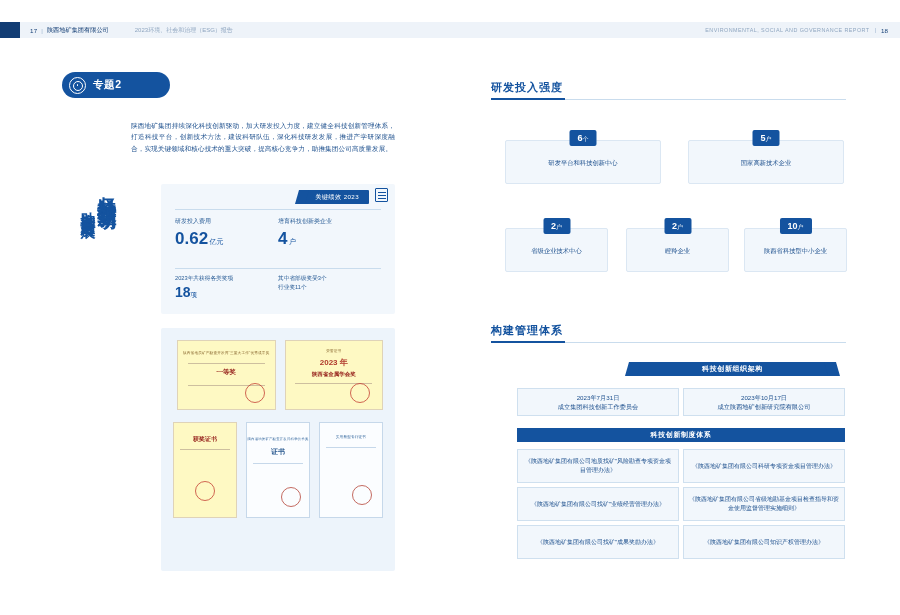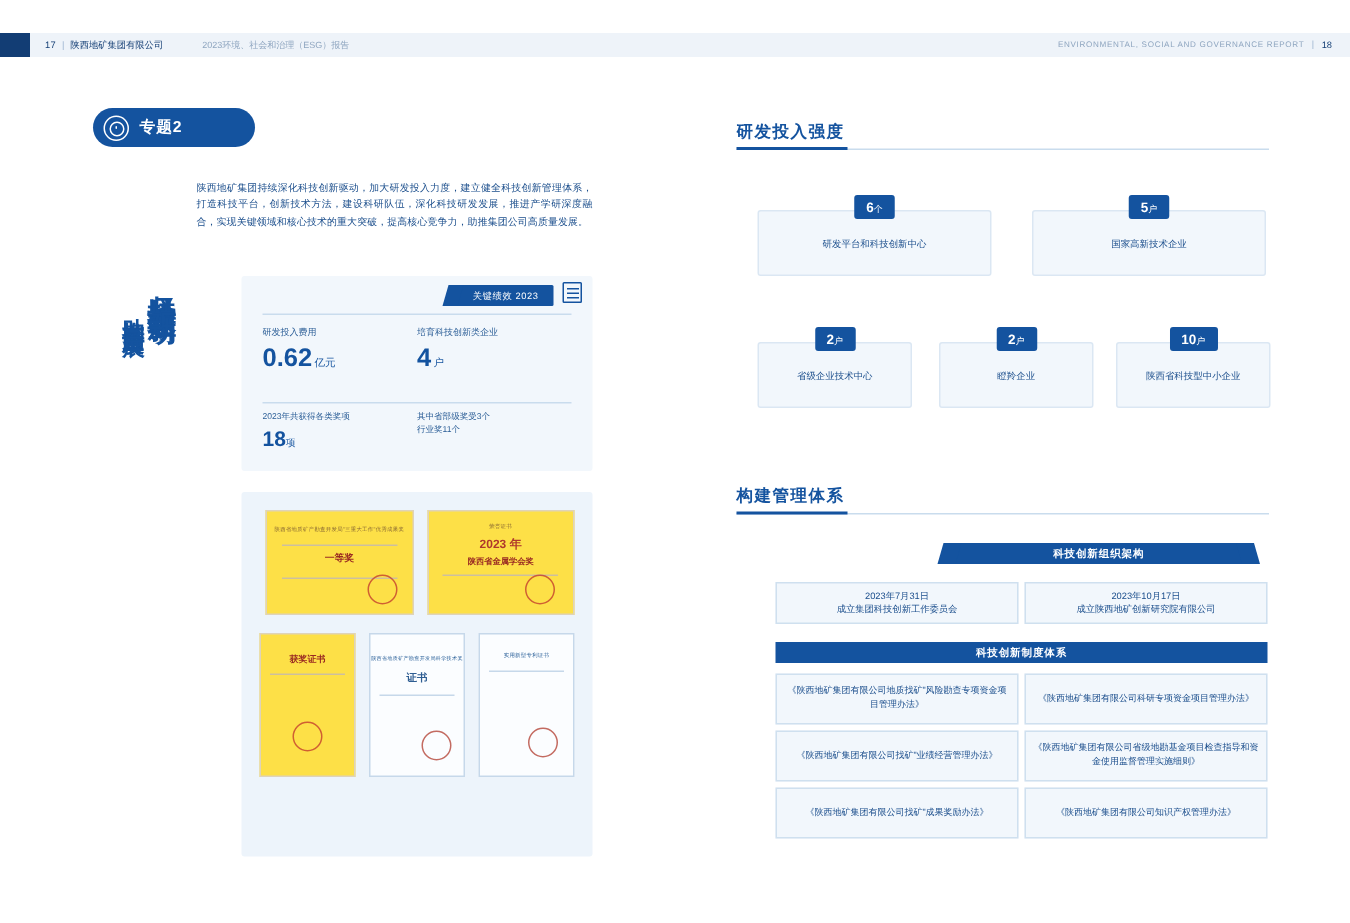--- a/index.html
+++ b/index.html
@@ -215,21 +215,21 @@
     background: #edf4fb;
     border-radius: 2px;
   }
   .cert-inner {
     position: absolute;
     left: 12px; top: 12px;
     right: 12px; bottom: 12px;
   }
   .cert-row { display: flex; gap: 9px; }
   .cert {
-    background: #fde047;
+    background: #fef9c3;
     border: 1px solid #dfd3b8;
     position: relative;
     overflow: hidden;
   }
   .cert.top { width: 100px; height: 70px; }
   .cert.bot { width: 64px; height: 96px; }
   .cert-line {
     position: absolute;
     left: 10%;
     width: 80%;

